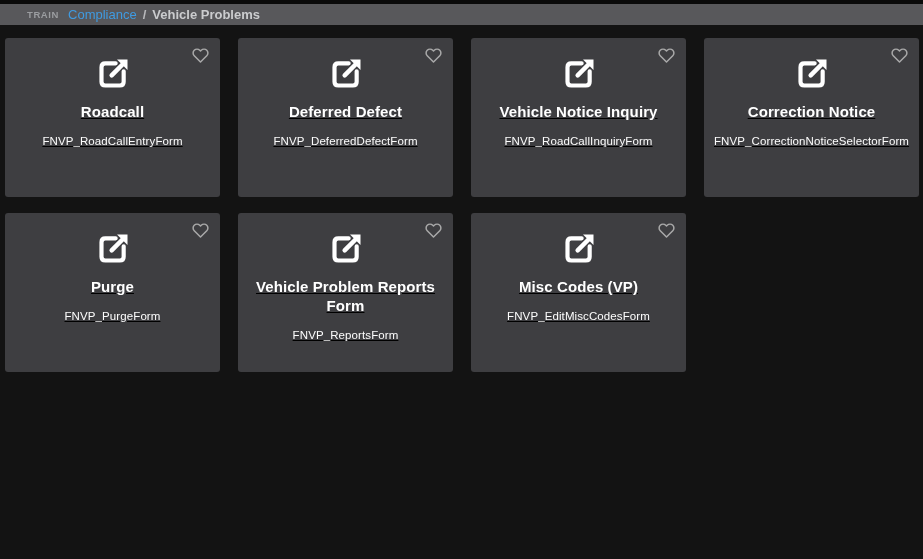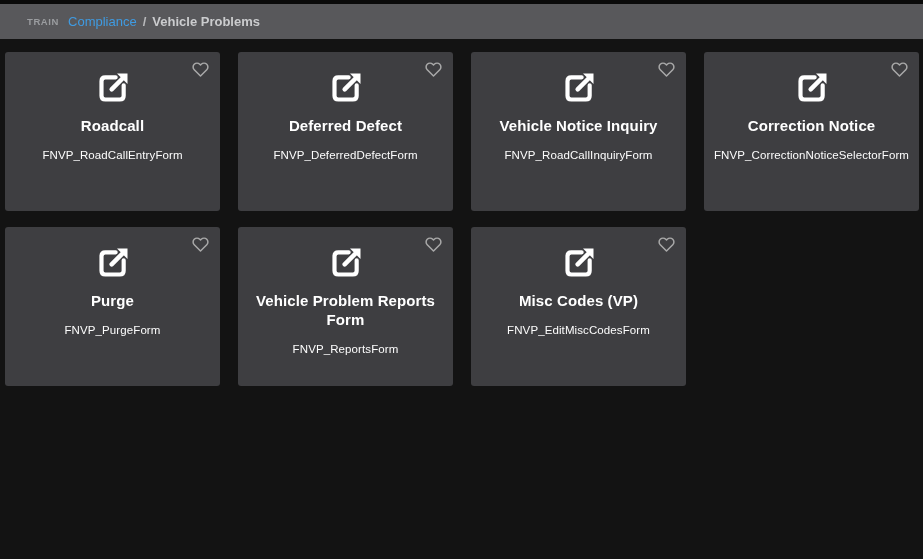--- a/index.html
+++ b/index.html
@@ -14,21 +14,21 @@
   }
   *{box-sizing:border-box;margin:0;padding:0;}
   html,body{width:923px;height:559px;overflow:hidden;}
   body{
     background:var(--page-bg);
     font-family:"Liberation Sans","DejaVu Sans",sans-serif;
     -webkit-font-smoothing:antialiased;
   }
   .top-strip{height:4px;background:var(--top-strip);}
   .header-bar{
-    height:35px;
+    height:21px;
     background:var(--header-bg);
     display:flex;
     align-items:center;
     padding-left:27px;
   }
   .app-label{
     font-size:9.5px;
     font-weight:bold;
     letter-spacing:.6px;
     color:var(--muted-gray);
@@ -53,20 +53,21 @@
     font-weight:bold;
     color:var(--crumb-gray);
   }
   .content{
     padding:13px 4px 0 5px;
   }
   .card-grid{
     display:grid;
     grid-template-columns:repeat(4,1fr);
     gap:16px 18px;
+    text-decoration:underline;
   }
   .card{
     position:relative;
     background:var(--card-bg);
     border-radius:3px;
     height:159px;
     text-align:center;
     padding-top:16px;
     cursor:pointer;
   }

